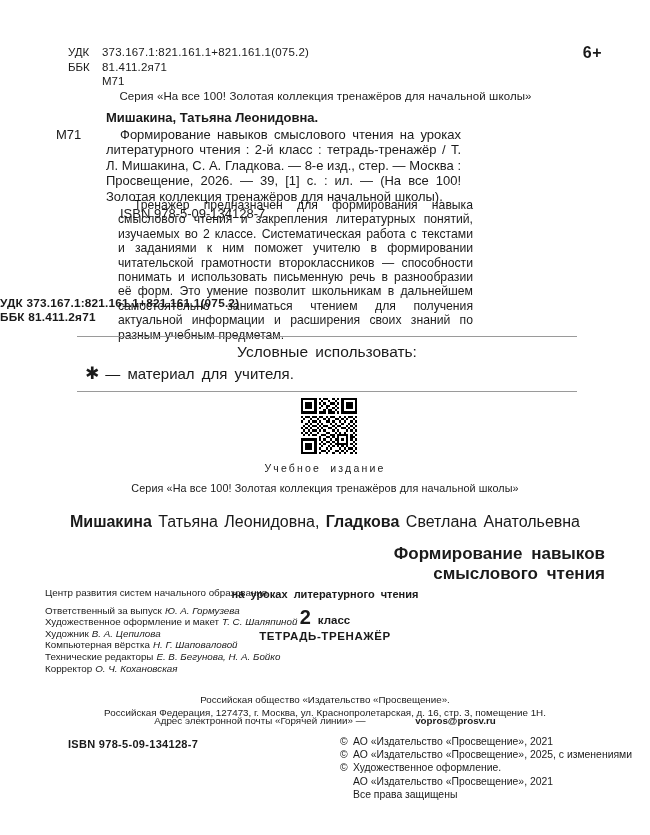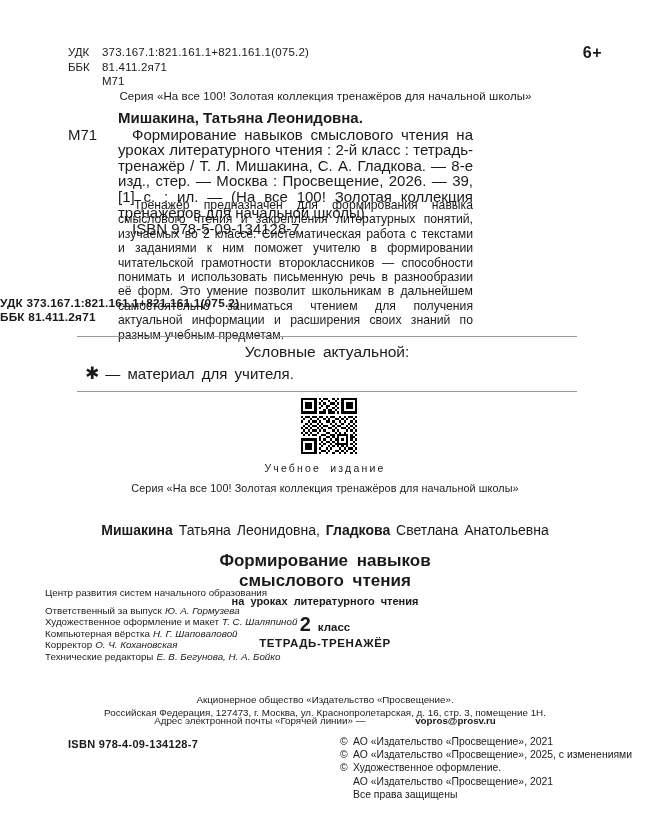--- a/index.html
+++ b/index.html
@@ -46,24 +46,24 @@
     top: 90px;
     width: 515px;
     text-align: center;
     font-size: 11.5px;
     letter-spacing: 0.1px;
   }
 
   
   .bib {
     position: absolute;
-    left: 68px;
+    left: 56px;
     top: 110px;
     width: 405px;
-    font-size: 15px;
+    font-size: 13px;
     line-height: 15.6px;
   }
   .bib-author {
     font-weight: bold;
     margin-left: 50px;
   }
   .bib-body {
     position: relative;
     margin-top: 1px;
   }
@@ -158,32 +158,33 @@
     font-size: 10.5px;
     letter-spacing: 2.2px;
     word-spacing: 4px;
   }
   .imprint-series {
     font-size: 10.8px;
     margin-top: 8px;
     letter-spacing: 0.1px;
   }
   .imprint-authors {
-    font-size: 14px;
-    margin-top: 28px;
+    font-size: 16px;
+    margin-top: 19px;
     word-spacing: 2px;
   }
   .imprint-authors b { font-weight: bold; }
 
   .title-main {
     font-size: 17px;
     font-weight: bold;
     margin-top: 13px;
     line-height: 20px;
     word-spacing: 4px;
+    text-align: right;
   }
   .title-sub {
     font-size: 11px;
     font-weight: bold;
     margin-top: 4px;
     word-spacing: 3px;
   }
   .title-grade {
     margin-top: 6px;
     font-weight: bold;
@@ -293,21 +294,21 @@
   </div>
 
   <div class="annotation">Тренажёр предназначен для формирования навыка смыслового чтения и закрепления литературных понятий, изучаемых во 2 классе. Систематическая работа с текстами и заданиями к ним поможет учителю в формировании читательской грамотности второклассников — способности понимать и использовать письменную речь в разнообразии её форм. Это умение позволит школьникам в дальнейшем самостоятельно заниматься чтением для получения актуальной информации и расширения своих знаний по разным учебным предметам.</div>
 
   <div class="udk-repeat">
     <div>УДК 373.167.1:821.161.1+821.161.1(075.2)</div>
     <div>ББК 81.411.2я71</div>
   </div>
 
   <div class="legend">
-    <div class="legend-title">Условные актуальной:</div>
+    <div class="legend-title">Условные использовать:</div>
     <div class="legend-item">
       <span class="legend-star">✱</span><span>— материал для учителя.</span>
     </div>
   </div>
 
   <div class="qr-wrap">
     <svg width="56" height="56" viewBox="0 0 25 25" shape-rendering="crispEdges" aria-label="QR code">
       <rect width="25" height="25" fill="#ffffff"></rect>
       <g fill="#000000">
 
@@ -544,36 +545,37 @@
     <div class="title-grade">
       <span class="num">2</span><span class="word">класс</span>
     </div>
     <div class="title-type">ТЕТРАДЬ-ТРЕНАЖЁР</div>
   </div>
 
   <div class="credits">
     <div style="padding-bottom:6px;">Центр развития систем начального образования</div>
     <div><span class="lbl">Ответственный за выпуск</span><span class="nm">Ю. А. Гормузева</span></div>
     <div><span class="lbl">Художественное оформление и макет</span><span class="nm">Т. С. Шаляпиной</span></div>
+    <div><span class="lbl">Художник</span><span class="nm">В. А. Цепилова</span></div>
     <div><span class="lbl">Компьютерная вёрстка</span><span class="nm">Н. Г. Шаповаловой</span></div>
+    <div><span class="lbl">Технические редакторы</span><span class="nm">Е. В. Бегунова, Н. А. Бойко</span></div>
     <div><span class="lbl">Корректор</span><span class="nm">О. Ч. Кохановская</span></div>
-    <div><span class="lbl">Технические редакторы</span><span class="nm">Е. В. Бегунова, Н. А. Бойко</span></div>
   </div>
 
 
   <div class="publisher-info">
-    <div>Акционерное общество «Издательство «Просвещение».</div>
+    <div>Российская общество «Издательство «Просвещение».</div>
     <div>Российская Федерация, 127473, г. Москва, ул. Краснопролетарская, д. 16, стр. 3, помещение 1Н.</div>
   </div>
   <div class="email-line">
     <span>Адрес электронной почты «Горячей линии» —</span>
     <b>vopros@prosv.ru</b>
   </div>
 
-  <div class="isbn-bottom">ISBN 978-4-09-134128-7</div>
+  <div class="isbn-bottom">ISBN 978-5-09-134128-7</div>
 
   <div class="copyright">
     <div class="cp-row">
       <span class="cp-sym">©</span>
       <span class="cp-txt">АО «Издательство «Просвещение», 2021</span>
     </div>
     <div class="cp-row">
       <span class="cp-sym">©</span>
       <span class="cp-txt">АО «Издательство «Просвещение», 2025, с изменениями</span>
     </div>

